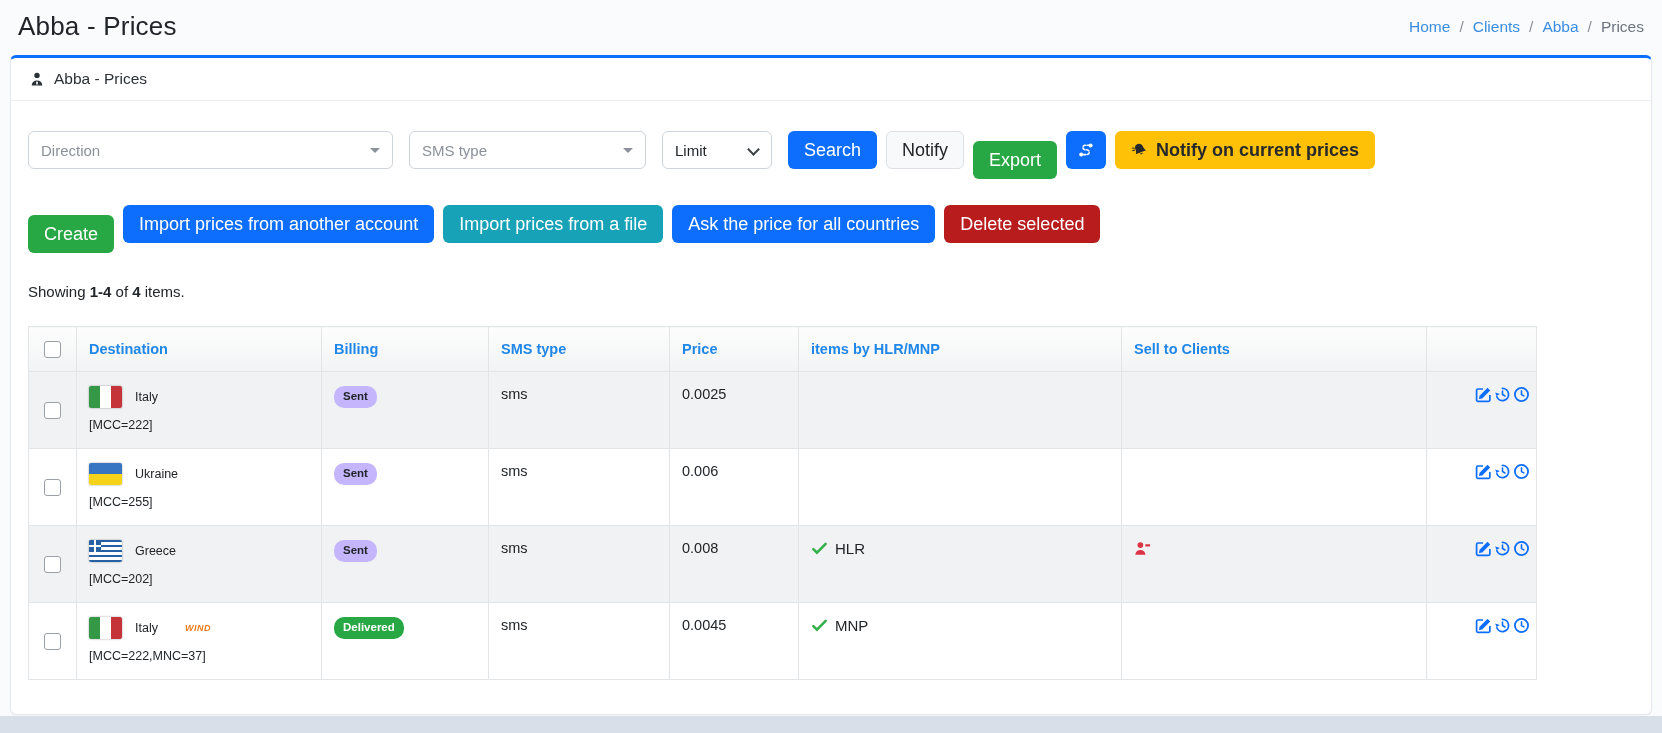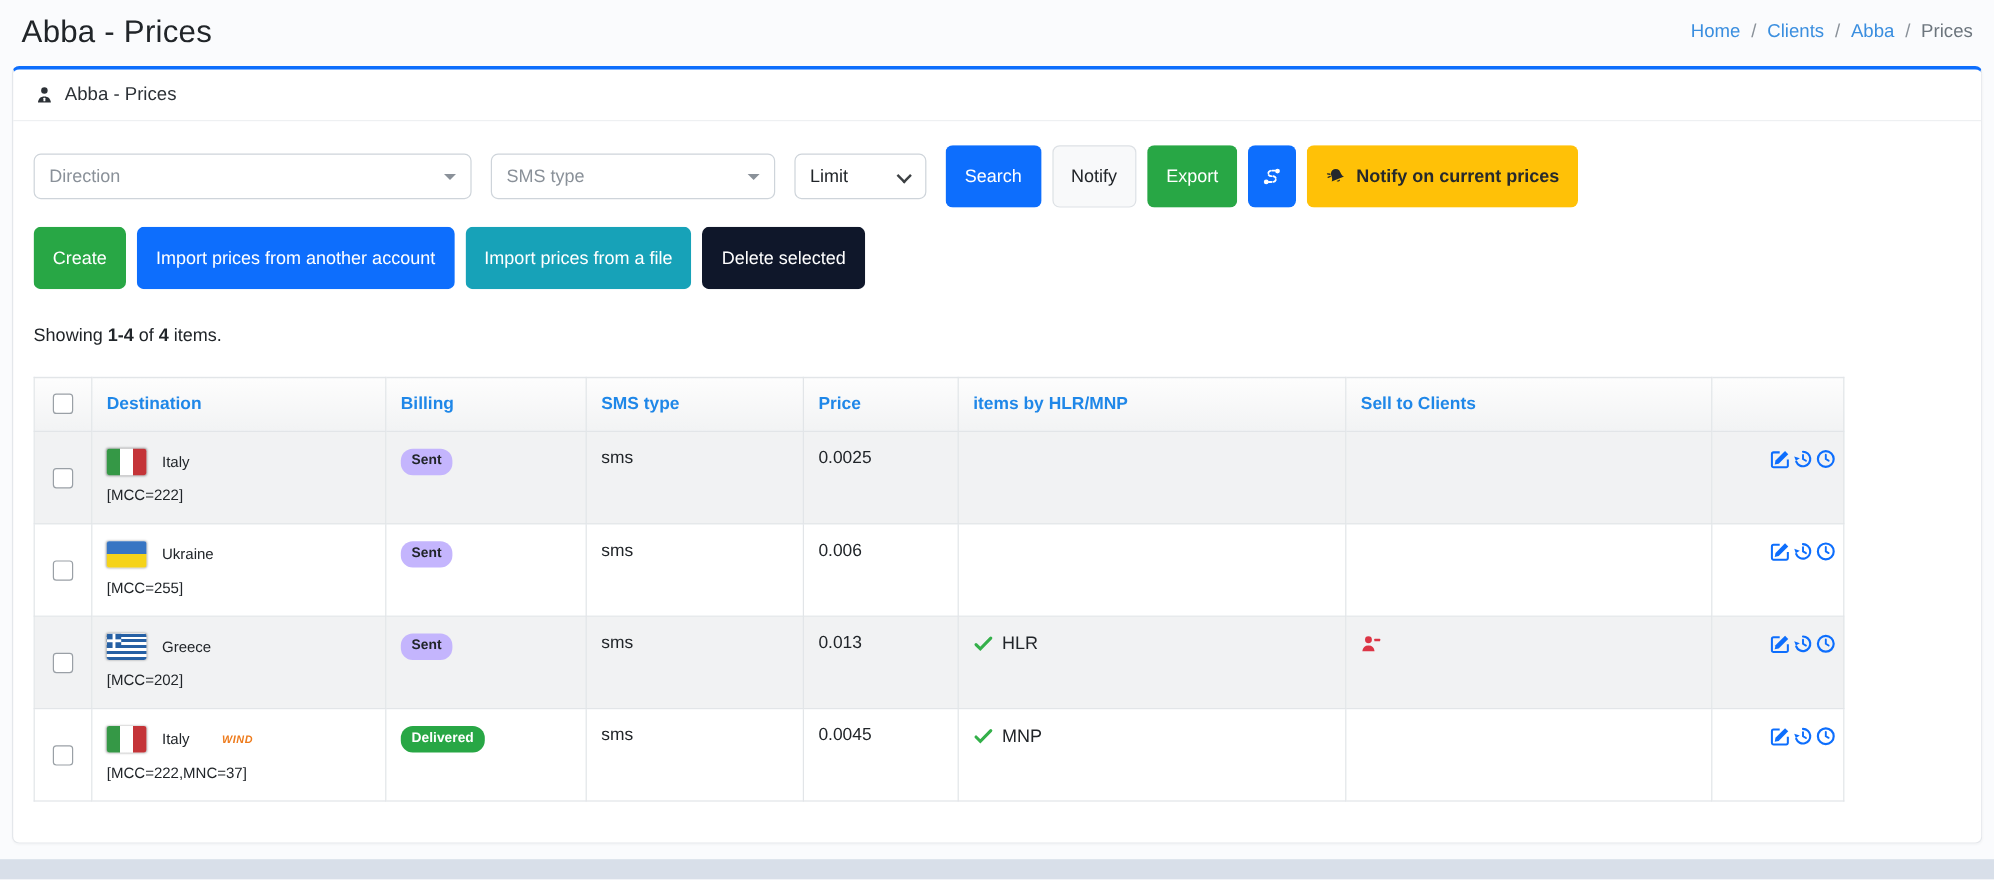--- a/index.html
+++ b/index.html
@@ -30,28 +30,28 @@
   .sel2::after { content:""; position:absolute; right:12px; top:16px; border:5px solid transparent; border-top-color:#8a9199; }
   .sel2.direction { width:365px; }
   .sel2.smstype  { width:237px; }
   .sel-native { position:relative; display:inline-block; }
   .sel-native select { appearance:none; -webkit-appearance:none; height:38px; width:110px; background:#fff;
           border:1px solid #ced4da; border-radius:6px; font-size:15px; padding:0 30px 0 12px;
           color:#212529; font-family:inherit; cursor:pointer; }
   .sel-native::after { content:""; position:absolute; right:14px; top:14px; width:7px; height:7px;
           border-right:2px solid #3c4043; border-bottom:2px solid #3c4043; transform:rotate(45deg); pointer-events:none; }
 
-  .btn { height:52px; padding:0 15px; border-radius:6px; border:1px solid transparent; font-size:15px;
+  .btn { height:38px; padding:0 15px; border-radius:6px; border:1px solid transparent; font-size:18px;
          font-weight:500; display:inline-flex; align-items:center; gap:8px; cursor:pointer;
          font-family:inherit; line-height:1; white-space:nowrap; }
   .btn-primary { background:#0d6efd; color:#fff; }
   .btn-light   { background:#f8f9fa; border-color:#dde1e5; color:#212529; }
-  .btn-success { background:#28a745; color:#fff; }
+  .btn-success { background:#28a745; color:#fff;margin-top:20px; }
   .btn-info    { background:#17a2b8; color:#fff; }
-  .btn-danger  { background:#0f172a; color:#fff; }
+  .btn-danger  { background:#b91c1c; color:#fff; }
   .btn-warning { background:#ffc107; color:#26292c; font-weight:600; }
   .btn-icon-only { width:40px; justify-content:center; padding:0; }
 
   
   .action-row { display:flex; align-items:center; gap:9px; margin-bottom:30px; }
 
   
   .summary { font-size:15px; margin-bottom:26px; color:#212529; }
   .summary b { font-weight:700; }
 
@@ -158,20 +158,21 @@
           </svg>
         </span>
         <span>Notify on current prices</span>
       </button>
     </div>
 
     <div class="action-row">
       <button class="btn btn-success">Create</button>
       <button class="btn btn-primary">Import prices from another account</button>
       <button class="btn btn-info">Import prices from a file</button>
+      <button class="btn btn-primary">Ask the price for all countries</button>
       <button class="btn btn-danger">Delete selected</button>
     </div>
 
     <div class="summary">
       <span>Showing</span>
       <b>1-4</b>
       <span>of</span>
       <b>4</b>
       <span>items.</span>
     </div>
@@ -289,21 +290,21 @@
             <div class="dest-line">
               <span class="flag" data-flag="greece"></span>
               <span class="country">Greece</span>
             </div>
             <div class="mcc">[MCC=202]</div>
           </td>
           <td>
             <span class="badge" data-status="sent">Sent</span>
           </td>
           <td>sms</td>
-          <td>0.013</td>
+          <td>0.008</td>
           <td>
             <span class="chk">
               <svg class="icon16" viewBox="0 0 16 16">
                   <path d="M2.2 8.6l3.4 3.4L13.8 3.6" fill="none" stroke="#34b04a" stroke-width="2.4" stroke-linecap="round"></path>
                 </svg>
               <span>HLR</span>
             </span>
           </td>
           <td>
             <svg class="icon16" viewBox="0 0 16 16" fill="#dc3545">

